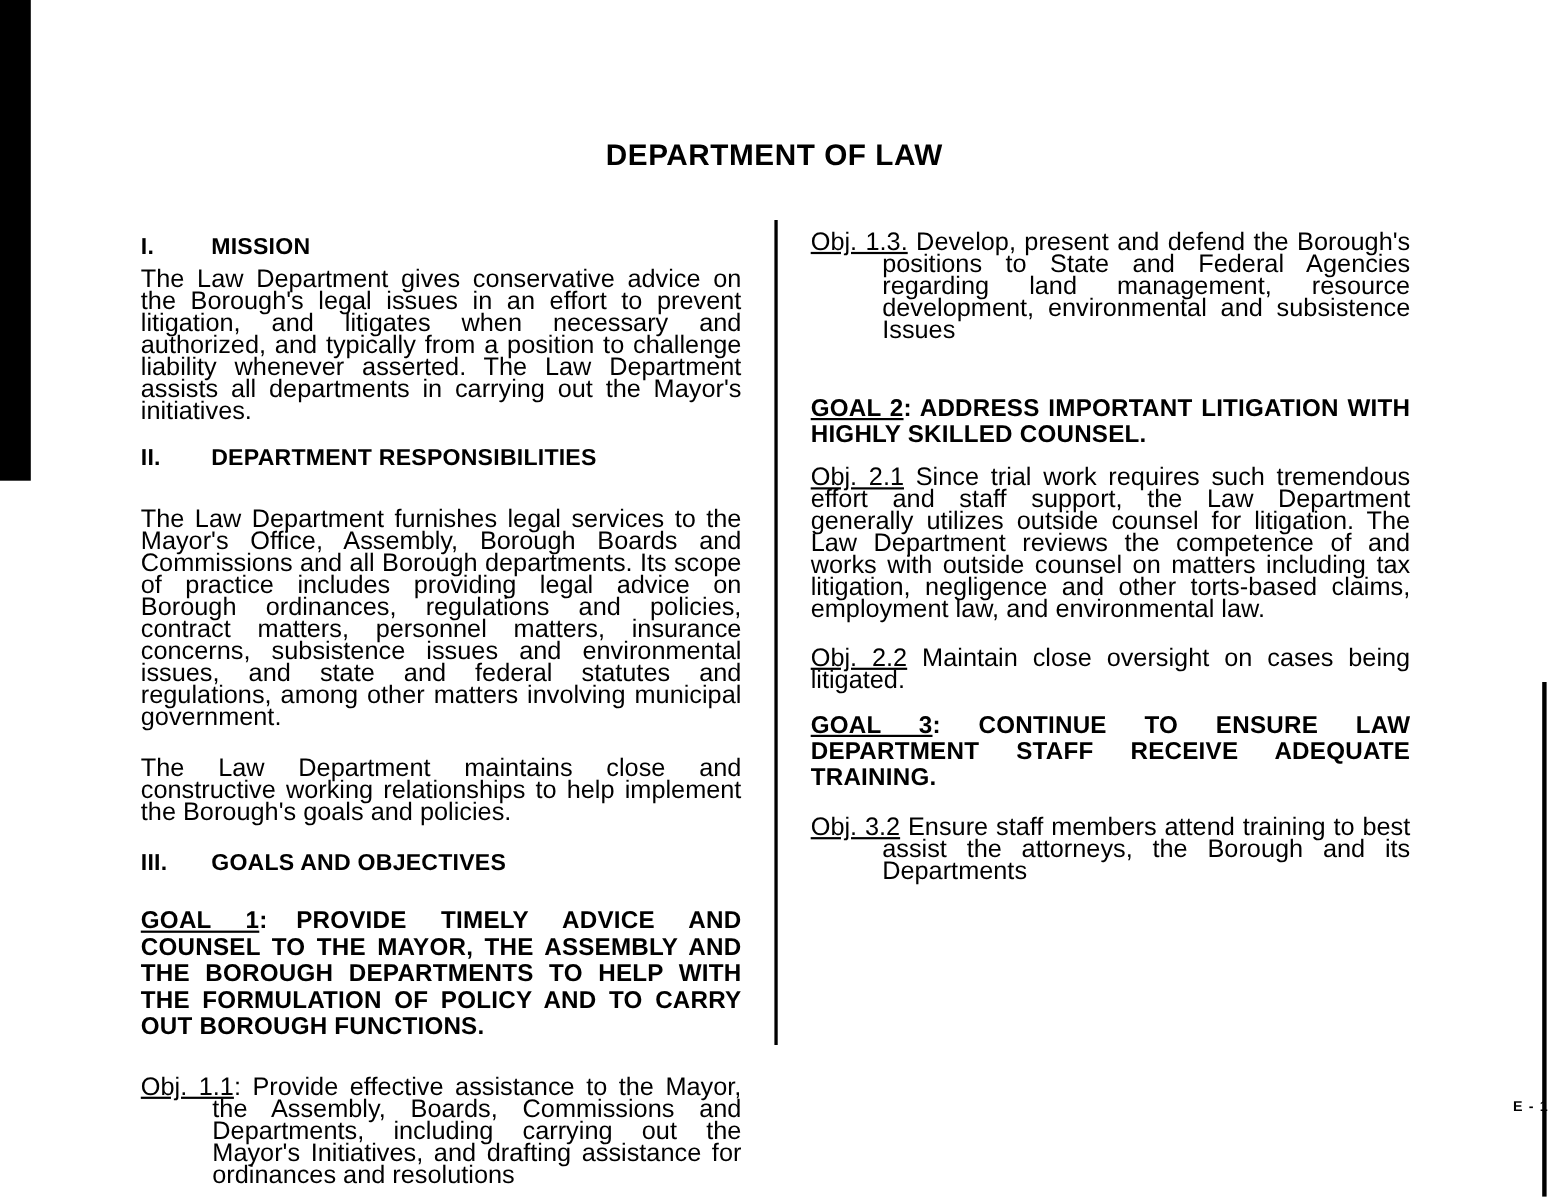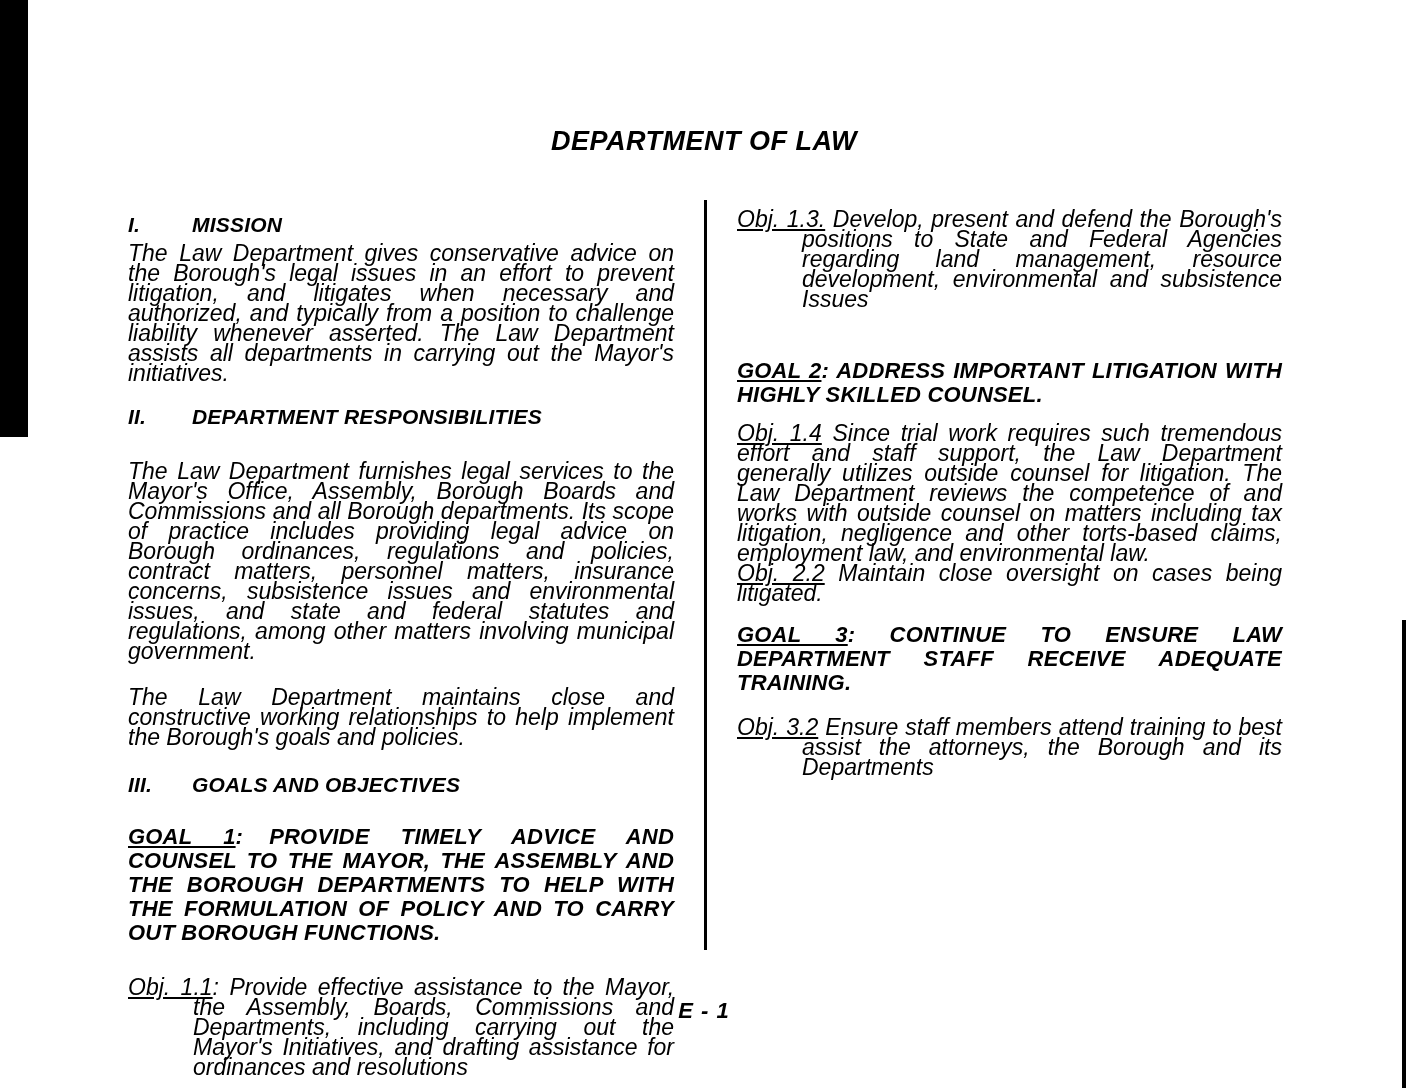--- a/index.html
+++ b/index.html
@@ -4,21 +4,21 @@
 <style>
   html, body { margin: 0; padding: 0; }
   body {
     width: 1408px; height: 1088px;
     background: #ffffff;
     color: #000000;
     font-family: "Liberation Sans", "DejaVu Sans", sans-serif;
     position: relative;
     overflow: hidden;
   }
-  .page { position: absolute; inset: 0; width: 1296px; height: 1088px; background: #fff; font-style: italic; }
+  .page { position: absolute; inset: 0; width: 1296px; height: 1088px; background: #fff; }
 
   
   .scan-bar-left  { position: absolute; left: 0; top: 0; width: 28px; height: 437px; background: #000; }
   .scan-line-right{ position: absolute; left: 1402px; top: 620px; width: 4px; height: 468px; background: #000; }
   .column-divider { position: absolute; left: 704px; top: 200px; width: 3px; height: 750px; background: #000; }
 
   .doc-title {
     position: absolute; top: 126px; left: 0; width: 1408px;
     text-align: center; font-size: 27px; font-weight: bold; letter-spacing: 0.5px;
   }
@@ -32,26 +32,26 @@
 
   .para { font-size: 23px; line-height: 20px; text-align: justify; margin: 0; }
   .hang { padding-left: 65px; text-indent: -65px; }
   .goal { font-size: 22px; line-height: 24px; font-weight: bold; text-align: justify; margin: 0; letter-spacing: 0.2px; }
 
   .lbl { text-decoration: underline; }
   .sep--wide { margin-right: 26px; }
 
   
   .mt18 { margin-top: 6px; } .mt20 { margin-top: 32px; } .mt22 { margin-top: 22px; }
-  .mt24 { } .mt26 { margin-top: 26px; } .mt28 { margin-top: 28px; }
+  .mt24 { margin-top: 24px; } .mt26 { margin-top: 26px; } .mt28 { margin-top: 28px; }
   .mt16 { margin-top: 16px; } .mt46 { margin-top: 20px; } .mt50 { margin-top: 50px; }
 
   .doc-footer {
     position: absolute; top: 998px; left: 0; width: 1408px;
-    text-align: center; font-size: 22px; font-weight: bold; letter-spacing: 1px;
+    text-align: right; font-size: 13px; font-weight: bold; letter-spacing: 1px;
   }
 </style>
 </head>
 <body>
 
 <div class="page">
 
   <div class="scan-bar-left"></div>
   <div class="scan-line-right"></div>
   <div class="column-divider"></div>
@@ -99,21 +99,21 @@
 
     <p class="para hang">
       <span class="lbl">Obj. 1.3.</span><span> </span><span>Develop, present and defend the Borough's positions to State and Federal Agencies regarding land management, resource development, environmental and subsistence Issues</span>
     </p>
 
     <p class="goal mt50">
       <span class="lbl">GOAL 2</span><span>: </span><span>ADDRESS IMPORTANT LITIGATION WITH HIGHLY SKILLED COUNSEL.</span>
     </p>
 
     <p class="para mt16">
-      <span class="lbl">Obj. 1.4</span><span> </span><span>Since trial work requires such tremendous effort and staff support, the Law Department generally utilizes outside counsel for litigation. The Law Department reviews the competence of and works with outside counsel on matters including tax litigation, negligence and other torts-based claims, employment law, and environmental law.</span>
+      <span class="lbl">Obj. 2.1</span><span> </span><span>Since trial work requires such tremendous effort and staff support, the Law Department generally utilizes outside counsel for litigation. The Law Department reviews the competence of and works with outside counsel on matters including tax litigation, negligence and other torts-based claims, employment law, and environmental law.</span>
     </p>
 
     <p class="para mt24">
       <span class="lbl">Obj. 2.2</span><span> </span><span>Maintain close oversight on cases being litigated.</span>
     </p>
 
     <p class="goal mt46">
       <span class="lbl">GOAL 3</span><span>: </span><span>CONTINUE TO ENSURE LAW DEPARTMENT STAFF RECEIVE ADEQUATE TRAINING.</span>
     </p>
 

